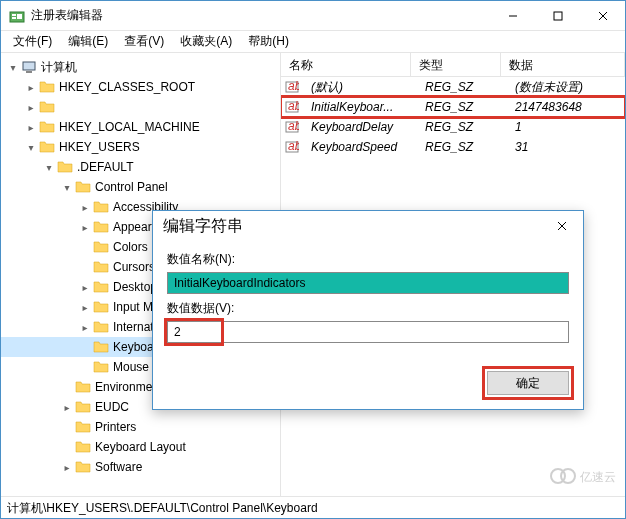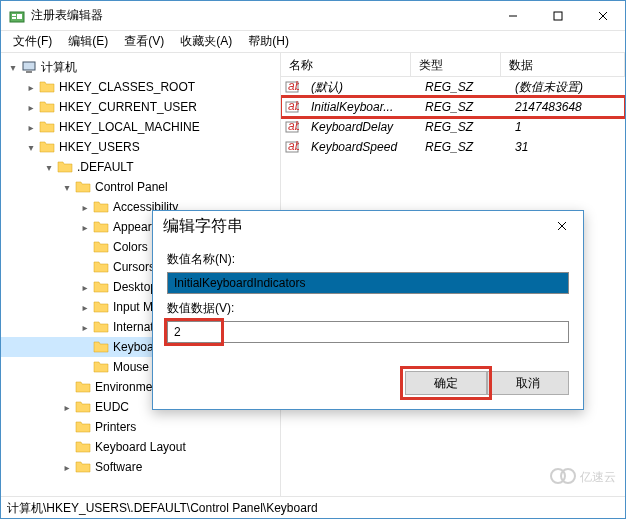--- a/index.html
+++ b/index.html
@@ -40,21 +40,21 @@
 .statusbar { height: 22px; border-top: 1px solid #e5e5e5; padding: 3px 6px; font-size: 12px; }
 
 
 .dialog { position: absolute; left: 152px; top: 210px; width: 432px; height: 200px; background: #fff; border: 1px solid #4a90c7; box-shadow: 0 4px 12px rgba(0,0,0,0.25); display: flex; flex-direction: column; }
 .dlg-titlebar { height: 30px; display: flex; align-items: center; padding: 0 0 0 10px; background: #fff; }
 .dlg-title { flex: 1; font-size: 16px; }
 .dlg-close { width: 42px; height: 28px; display: flex; align-items: center; justify-content: center; }
 .dlg-body { flex: 1; padding: 4px 14px; }
 .dlg-label { margin: 6px 0 4px 0; font-size: 12px; }
 .dlg-input { width: 100%; height: 22px; border: 1px solid #888; padding: 2px 6px; background: #fff; font-size: 12px; }
-.dlg-input.ro { background: #0369a1; }
+.dlg-input.ro { background: #14b8a6; }
 .highlight-box { position: absolute; border: 3px solid #d9362a; pointer-events: none; }
 .dlg-buttons { display: flex; justify-content: flex-end; padding: 10px 14px 14px; }
 .dlg-btn { width: 82px; height: 24px; border: 1px solid #adadad; background: #e1e1e1; font-size: 12px; }
 
 .watermark { position: absolute; right: 8px; bottom: 28px; opacity: 0.7; }
 </style>
 </head>
 <body>
 
 <div class="window">
@@ -111,21 +111,20 @@
           <svg class="tree-icon" viewBox="0 0 16 16">
             <path class="folder-icon" d="M1 3h5l1 2h8v8H1z"></path>
           </svg>
           <span class="tree-label">HKEY_CLASSES_ROOT</span>
         </div>
       <div class="tree-node" style="padding-left:22px">
           <span class="tree-expander">▸</span>
           <svg class="tree-icon" viewBox="0 0 16 16">
             <path class="folder-icon" d="M1 3h5l1 2h8v8H1z"></path>
           </svg>
-          <span class="tree-label">HKEY_CURRENT_USER</span>
         </div>
       <div class="tree-node" style="padding-left:22px">
           <span class="tree-expander">▸</span>
           <svg class="tree-icon" viewBox="0 0 16 16">
             <path class="folder-icon" d="M1 3h5l1 2h8v8H1z"></path>
           </svg>
           <span class="tree-label">HKEY_LOCAL_MACHINE</span>
         </div>
       <div class="tree-node" style="padding-left:22px">
           <span class="tree-expander">▾</span>
@@ -314,21 +313,20 @@
     <div style="position:relative">
       <input class="dlg-input" style="color: rgb(0, 0, 0);" value="2">
       <div class="highlight-box" style="left:-3px;top:-3px;width:60px;height:28px"></div>
     </div>
   </div>
   <div class="dlg-buttons">
     <div style="position:relative">
       <button class="dlg-btn">确定</button>
       <div class="highlight-box" style="left:-5px;top:-5px;width:92px;height:34px"></div>
     </div>
-    <button class="dlg-btn">取消</button>
   </div>
 </div>
 
 <div class="watermark">
   <svg width="70" height="24" viewBox="0 0 70 24">
       <circle cx="10" cy="12" r="7" fill="none" stroke="#bbb" stroke-width="2"></circle>
       <circle cx="20" cy="12" r="7" fill="none" stroke="#bbb" stroke-width="2"></circle>
       <text x="32" y="17" font-size="13" fill="#bbb">亿速云</text>
     </svg>
 </div>

